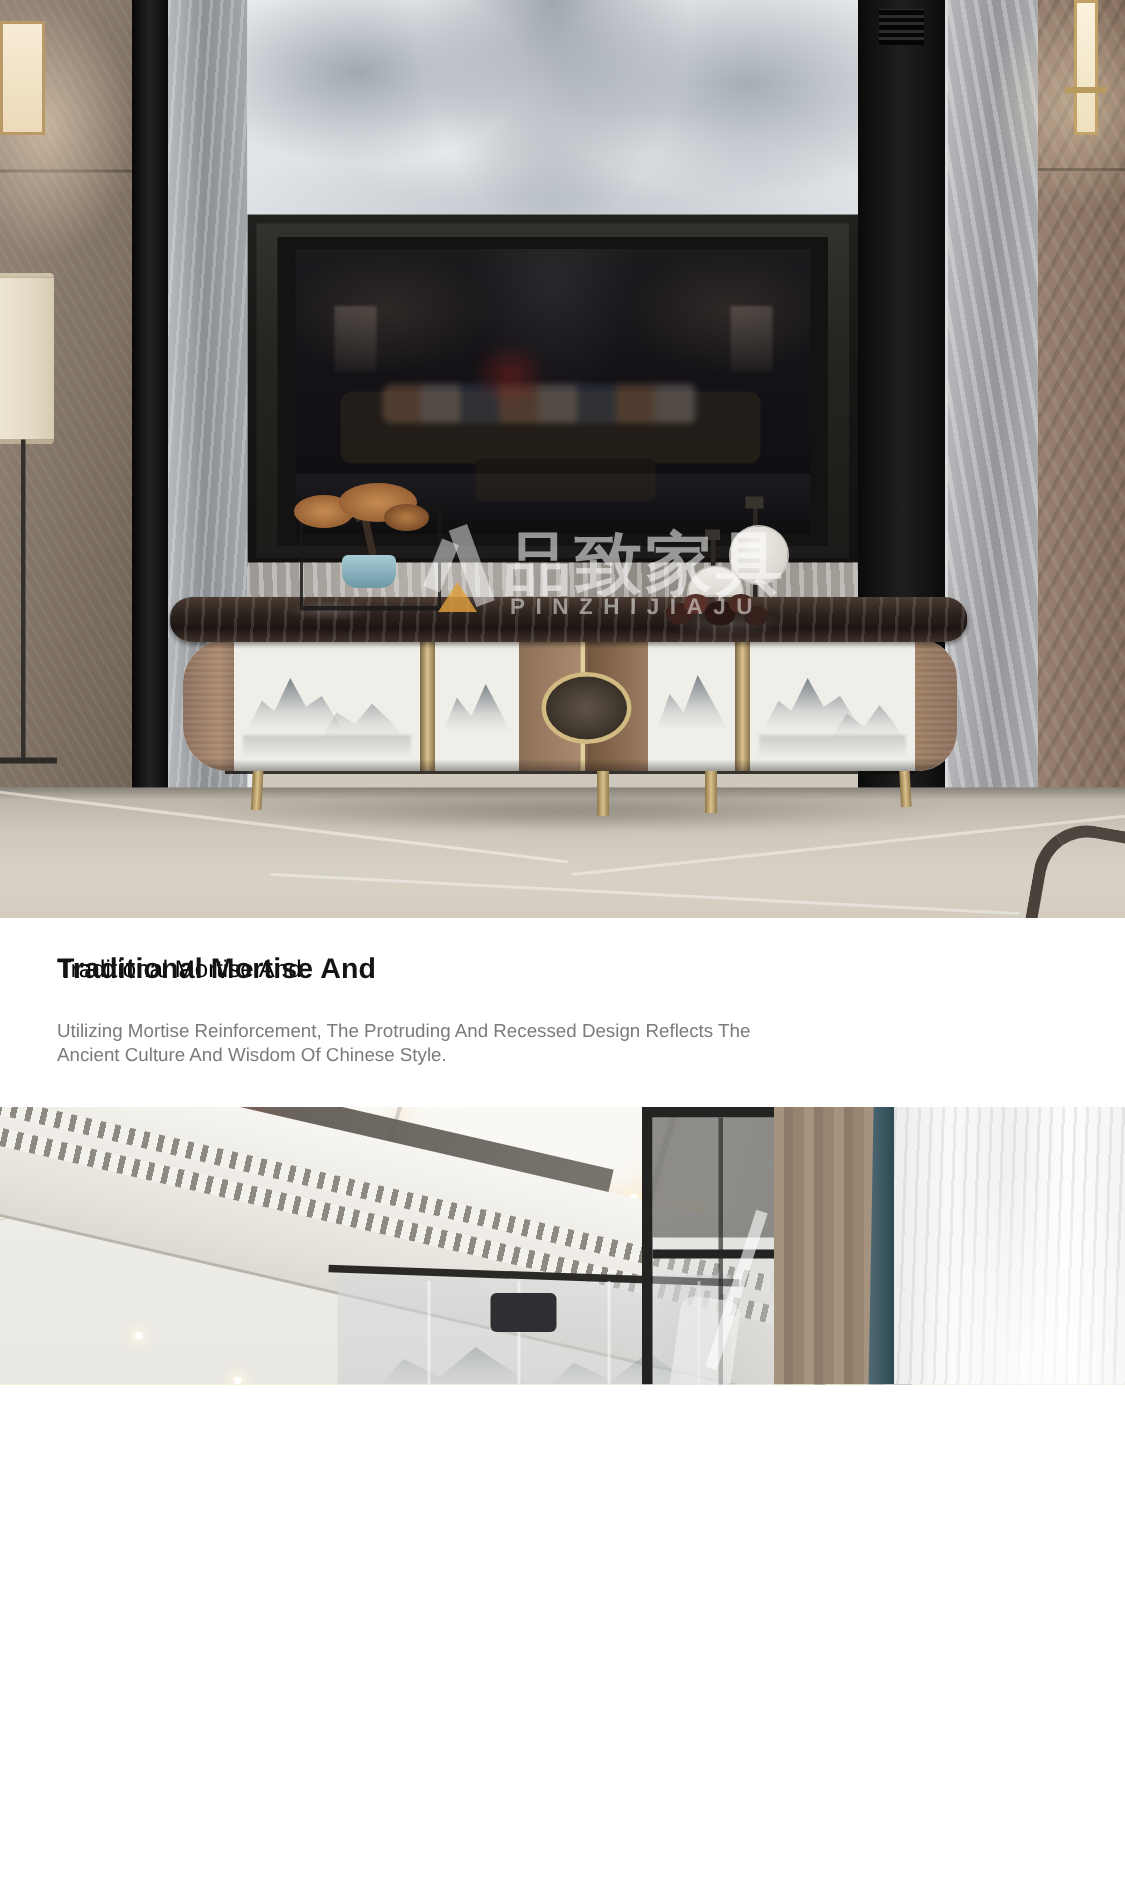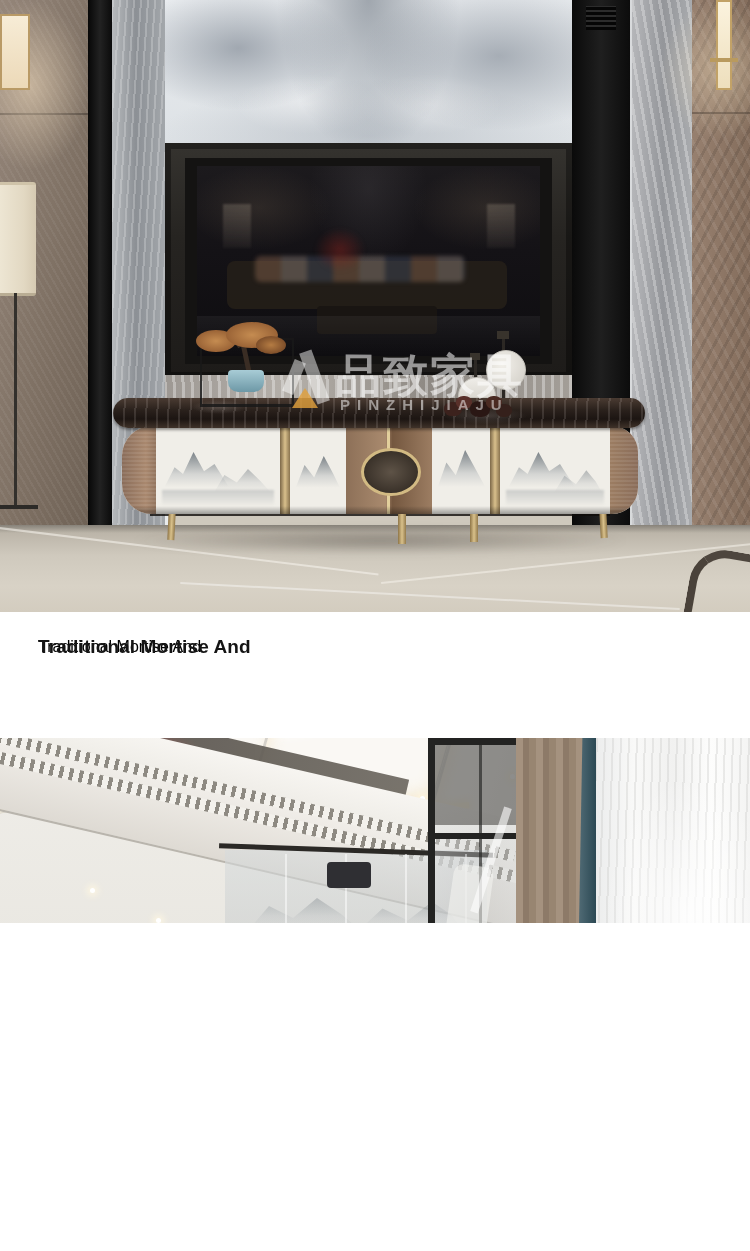--- a/index.html
+++ b/index.html
@@ -153,20 +153,24 @@
     <div class="ab" style="left:688px;top:552px;width:84px;height:70px;border-top:8px solid #4e463e;border-left:8px solid #4a423a;border-top-left-radius:36px;transform:rotate(10deg)"></div>
   </div>
 
   <div class="sec" style="top:612px;height:126px;background:#ffffff">
     <div class="ab" style="left:38px;top:638px;margin-top:-612px;position:relative">Traditional Mortise And</div>
   </div>
 
   <div class="ab" style="left:38px;top:637px;font-size:19px;line-height:19px;font-weight:700;color:#141414;letter-spacing:.1px">
     <div>Traditional Mortise And</div>
   </div>
+  <div class="ab" style="left:38px;top:680px;font-size:12.5px;line-height:15.5px;color:#7b7b7b">
+    <div>Utilizing Mortise Reinforcement, The Protruding And Recessed Design Reflects The</div>
+    <div>Ancient Culture And Wisdom Of Chinese Style.</div>
+  </div>
 
   <div class="sec" style="top:738px;height:513px;background:#eceae5">
 
     <div class="ab" style="left:0;top:0;width:750px;height:230px;background:linear-gradient(180deg,#f0eee9,#e9e7e1)"></div>
     <div class="ab" style="left:120px;top:-34px;width:150px;height:74px;transform:rotate(-8deg) skewX(-24deg);border:3px solid #d5d1c9;background:#faf8f4;box-shadow:inset 0 -8px 14px rgba(236,205,140,.4)"></div>
     <div class="ab" style="left:252px;top:-22px;width:190px;height:96px;transform:rotate(-8deg) skewX(-24deg);border:3px solid #d5d1c9;background:#faf8f4;box-shadow:inset 0 -10px 16px rgba(236,205,140,.45),inset 0 8px 12px rgba(255,255,255,.8)"></div>
     <div class="ab" style="left:432px;top:-16px;width:230px;height:112px;transform:rotate(-8deg) skewX(-24deg);border:3px solid #d5d1c9;background:#fbf9f5;box-shadow:inset 0 -10px 16px rgba(236,205,140,.45),inset 0 8px 12px rgba(255,255,255,.8)"></div>
     <div class="ab" style="left:240px;top:78px;width:230px;height:6px;transform:rotate(-7deg);background:#fff6dd;box-shadow:0 0 10px rgba(255,238,190,.9)"></div>
     <div class="ab" style="left:450px;top:92px;width:200px;height:6px;transform:rotate(-6deg);background:#fff6dd;box-shadow:0 0 10px rgba(255,238,190,.9)"></div>
     <div class="ab" style="left:10px;top:14px;width:150px;height:9px;transform:rotate(-14deg);border:1px solid #ddd8cb;background:linear-gradient(#fffdf6,#f3ecd9)"></div>

